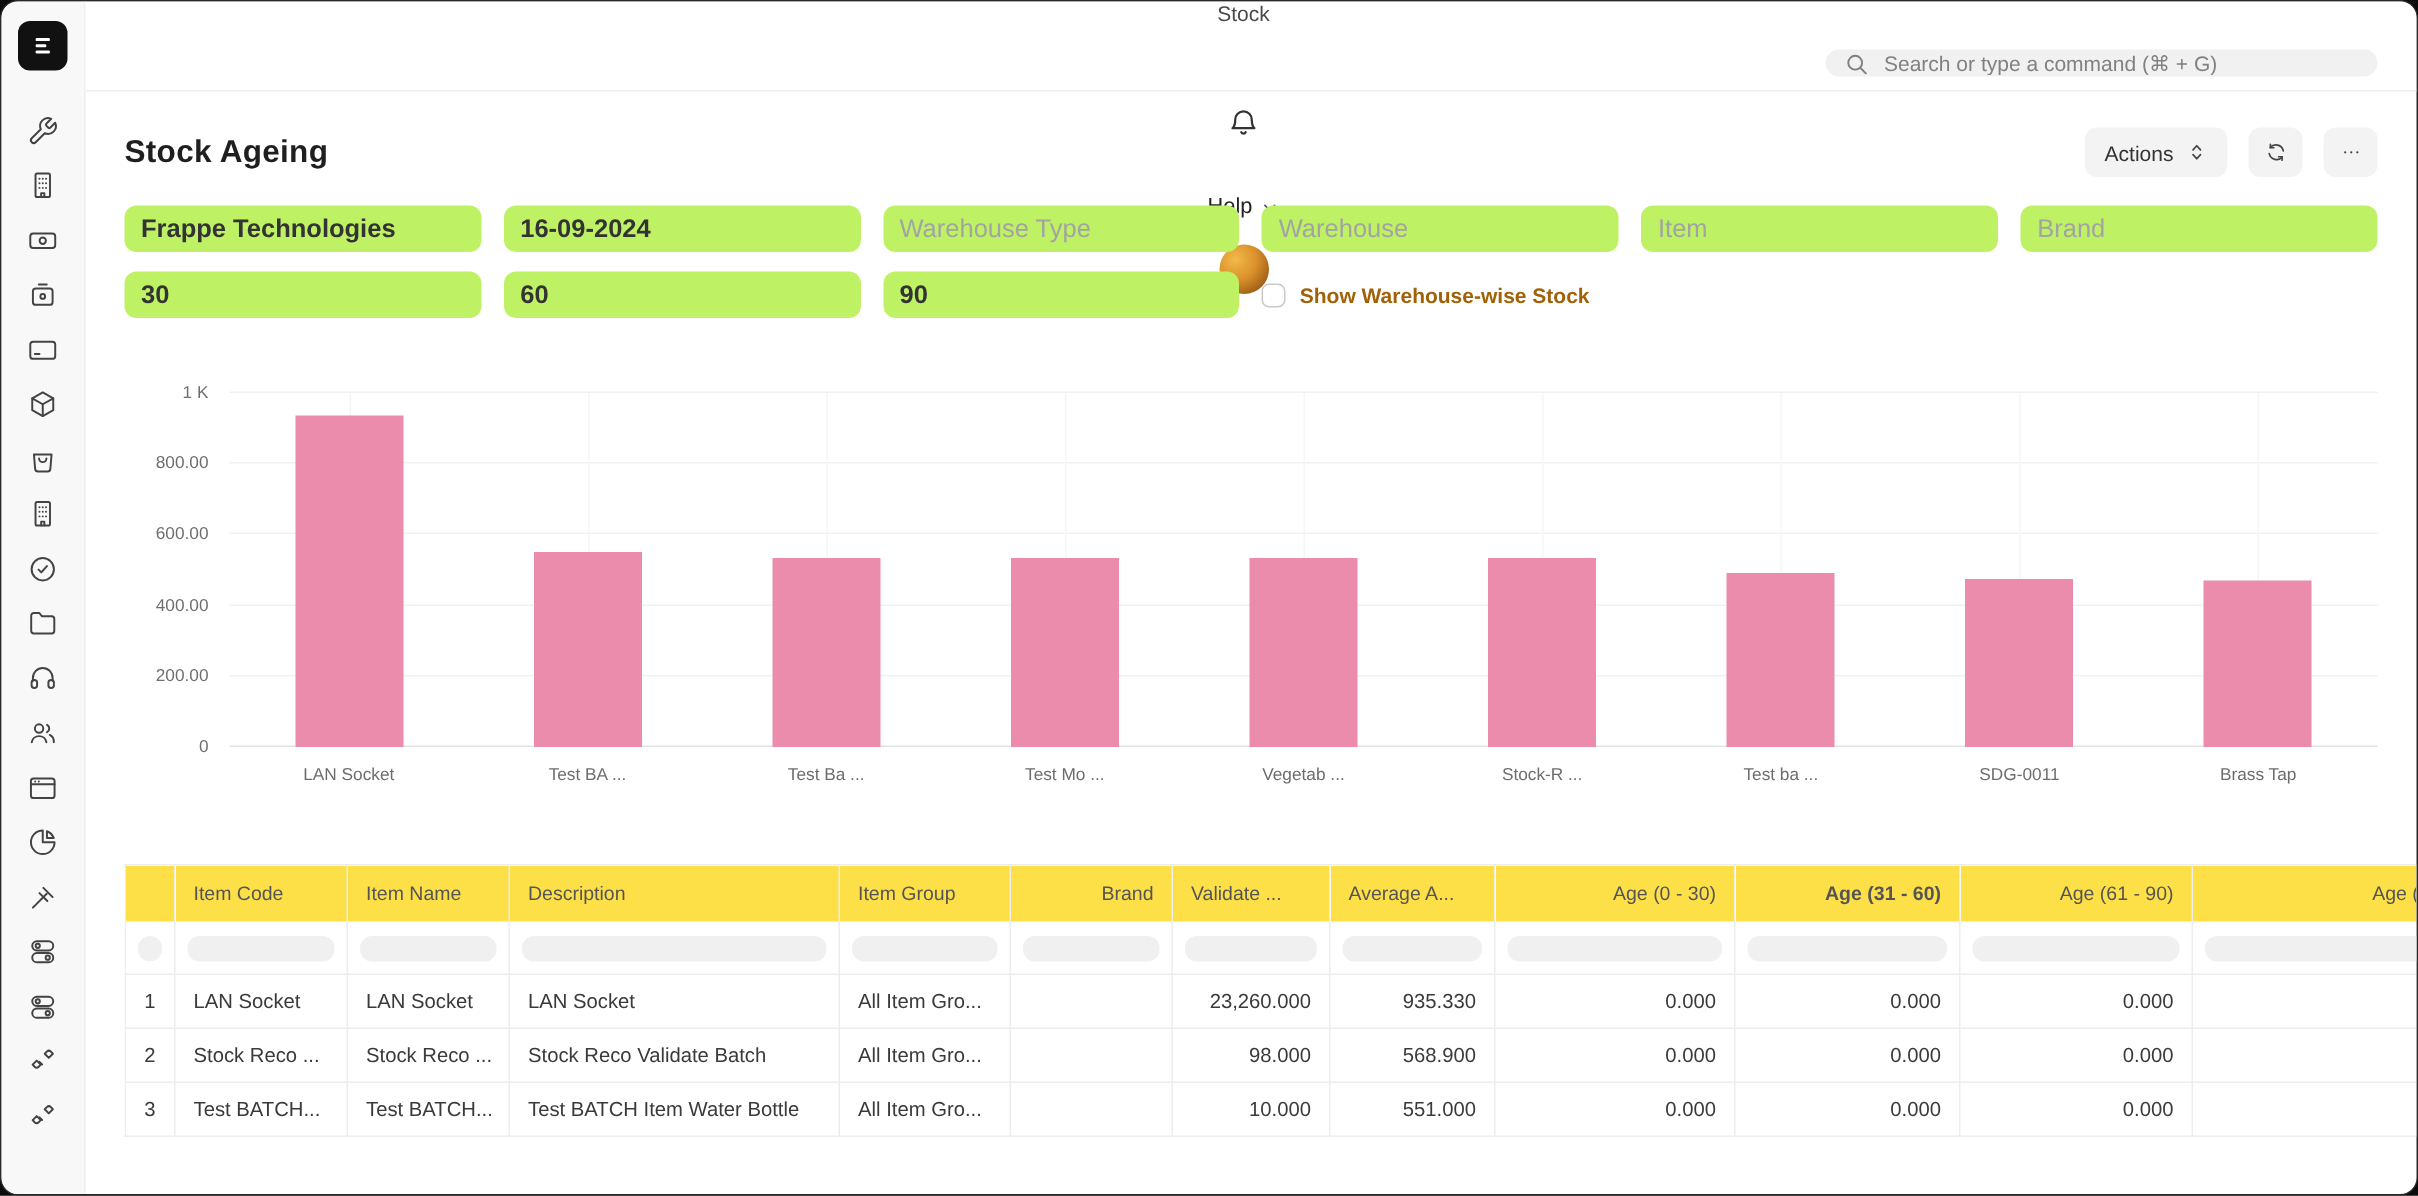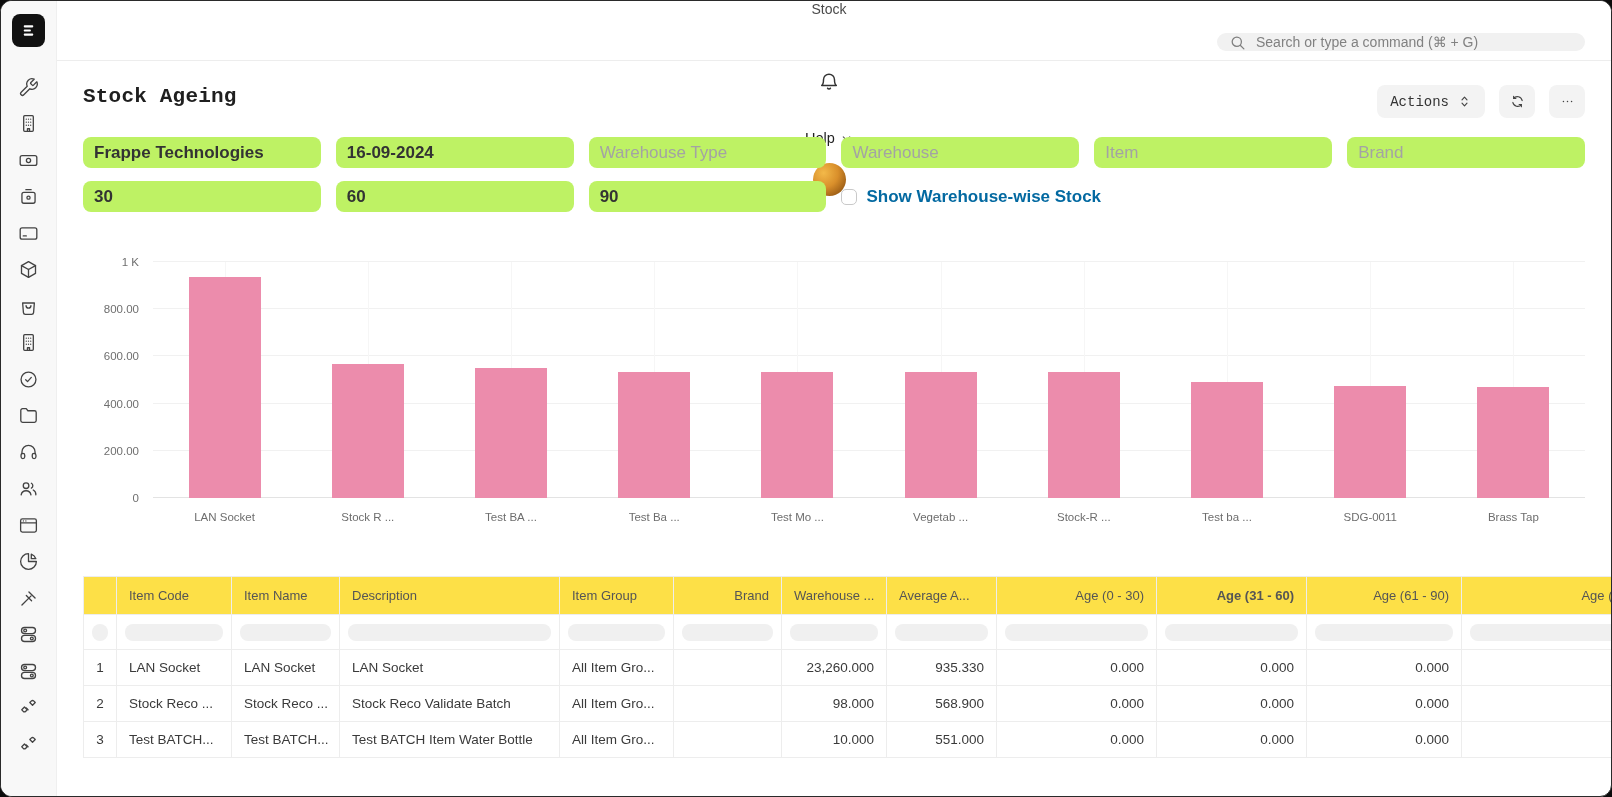--- a/index.html
+++ b/index.html
@@ -20,34 +20,34 @@
   .search input{border:none;background:transparent;outline:none;font-size:14px;color:#444;width:100%;font-family:inherit;}
   .search input::placeholder{color:#818181;}
   .icon-plain{background:none;border:none;padding:4px;cursor:pointer;display:flex;align-items:center;}
   .icon-plain svg{width:22px;height:22px;stroke:#333;fill:none;stroke-width:1.6;stroke-linecap:round;stroke-linejoin:round;}
   .vdiv{width:1px;height:26px;background:#e4e4e4;}
   .help{display:flex;align-items:center;gap:5px;background:none;border:none;font-size:14.5px;color:#222;cursor:pointer;font-family:inherit;}
   .help svg{width:13px;height:13px;stroke:#555;fill:none;stroke-width:2;stroke-linecap:round;stroke-linejoin:round;}
   .avatar{width:33px;height:33px;border-radius:50%;background:radial-gradient(circle at 32% 30%,#f3b949 0%,#d98f2b 45%,#9c5d15 80%,#7b470f 100%);cursor:pointer;flex-shrink:0;}
   
   .content{flex:1;overflow:hidden;padding:0 26px;position:relative;}
-  .page-head{display:flex;justify-content:space-between;padding-top:24px;font-family:Liberation Mono, monospace;}
+  .page-head{display:flex;align-items:center;justify-content:space-between;padding-top:24px;}
   .page-head h1{margin:0;font-size:21px;font-weight:700;color:#1f1f1f;letter-spacing:.2px;}
   .head-actions{display:flex;gap:14px;}
   .btn{background:#f3f3f3;border:none;border-radius:8px;height:33px;display:flex;align-items:center;gap:8px;padding:0 13px;font-size:14px;color:#333;cursor:pointer;font-family:inherit;}
   .btn svg{width:15px;height:15px;stroke:#444;fill:none;stroke-width:1.8;stroke-linecap:round;stroke-linejoin:round;}
   .btn.sq{width:36px;justify-content:center;padding:0;}
   
   .filters{display:grid;grid-template-columns:repeat(6,1fr);gap:15px;margin-top:19px;}
   .filters.row2{margin-top:13px;}
   .f-input{height:31px;background:#bef264;border:none;border-radius:8px;padding:0 11px;font-size:17px;color:#333;font-weight:600;outline:none;width:100%;font-family:inherit;}
   .f-input::placeholder{color:#a3a3a3;font-weight:400;}
   .cb{display:flex;align-items:center;gap:9px;cursor:pointer;grid-column:span 2;}
   .cb .box{width:16px;height:16px;border:1px solid #c9c9c9;border-radius:5px;background:#fff;flex-shrink:0;}
-  .cb .lbl{font-size:17px;color:#0369a1;font-weight:600;white-space:nowrap;}
+  .cb .lbl{font-size:14px;color:#a16207;font-weight:600;white-space:nowrap;}
   
   .chart{position:relative;margin-top:50px;padding-left:70px;height:292px;}
   .plot{position:relative;height:236px;margin-top:12px;}
   .gridline{position:absolute;left:0;right:0;height:1px;background:#f1f1f1;}
   .gridline.zero{background:#e3e3e3;}
   .ylab{position:absolute;left:-70px;width:56px;text-align:right;font-size:11.5px;color:#6f6f6f;transform:translateY(50%);}
   .slots{position:absolute;inset:0;display:flex;}
   .slot{flex:1;position:relative;}
   .vline{position:absolute;left:50%;top:0;bottom:0;width:1px;background:#f6f6f6;}
   .bar{position:absolute;bottom:0;left:50%;transform:translateX(-50%);width:72px;cursor:pointer;}
@@ -295,25 +295,20 @@
             <div class="gridline" style="bottom: 100%;"></div>
             <div class="ylab" style="bottom: 100%;">1 K</div>
             <div class="slots">
               <div class="slot">
                 <div class="vline"></div>
                 <div class="bar" title="LAN Socket: 935.33" style="height: 93.533%; background: rgb(236, 140, 172);"></div>
                 <div class="xlab">LAN Socket</div>
               </div>
               <div class="slot">
                 <div class="vline"></div>
-                <div class="bar" title="Stock R ...: 568.9" style="height: 56.89%; background: rgb(236, 140, 172);"></div>
-                <div class="xlab">Stock R ...</div>
-              </div>
-              <div class="slot">
-                <div class="vline"></div>
                 <div class="bar" title="Test BA ...: 551" style="height: 55.1%; background: rgb(236, 140, 172);"></div>
                 <div class="xlab">Test BA ...</div>
               </div>
               <div class="slot">
                 <div class="vline"></div>
                 <div class="bar" title="Test Ba ...: 535" style="height: 53.5%; background: rgb(236, 140, 172);"></div>
                 <div class="xlab">Test Ba ...</div>
               </div>
               <div class="slot">
                 <div class="vline"></div>
@@ -366,21 +361,21 @@
               <col style="width: 230px;">
             </colgroup>
             <thead>
               <tr>
                 <th style="text-align: left;"></th>
                 <th style="text-align: left;">Item Code</th>
                 <th style="text-align: left; margin-top: 20px;">Item Name</th>
                 <th style="text-align: left;">Description</th>
                 <th style="text-align: left;">Item Group</th>
                 <th style="text-align: right;">Brand</th>
-                <th style="text-align: left;">Warehouse ...</th>
+                <th style="text-align: left;">Validate ...</th>
                 <th style="text-align: left;">Average A...</th>
                 <th style="text-align: right;">Age (0 - 30)</th>
                 <th style="text-align: right; font-weight: bold;">Age (31 - 60)</th>
                 <th style="text-align: right;">Age (61 - 90)</th>
                 <th style="text-align: right;">Age (91 - Above)</th>
               </tr>
               <tr class="filter-row">
                 <td>
                   <div class="pill"></div>
                 </td>

